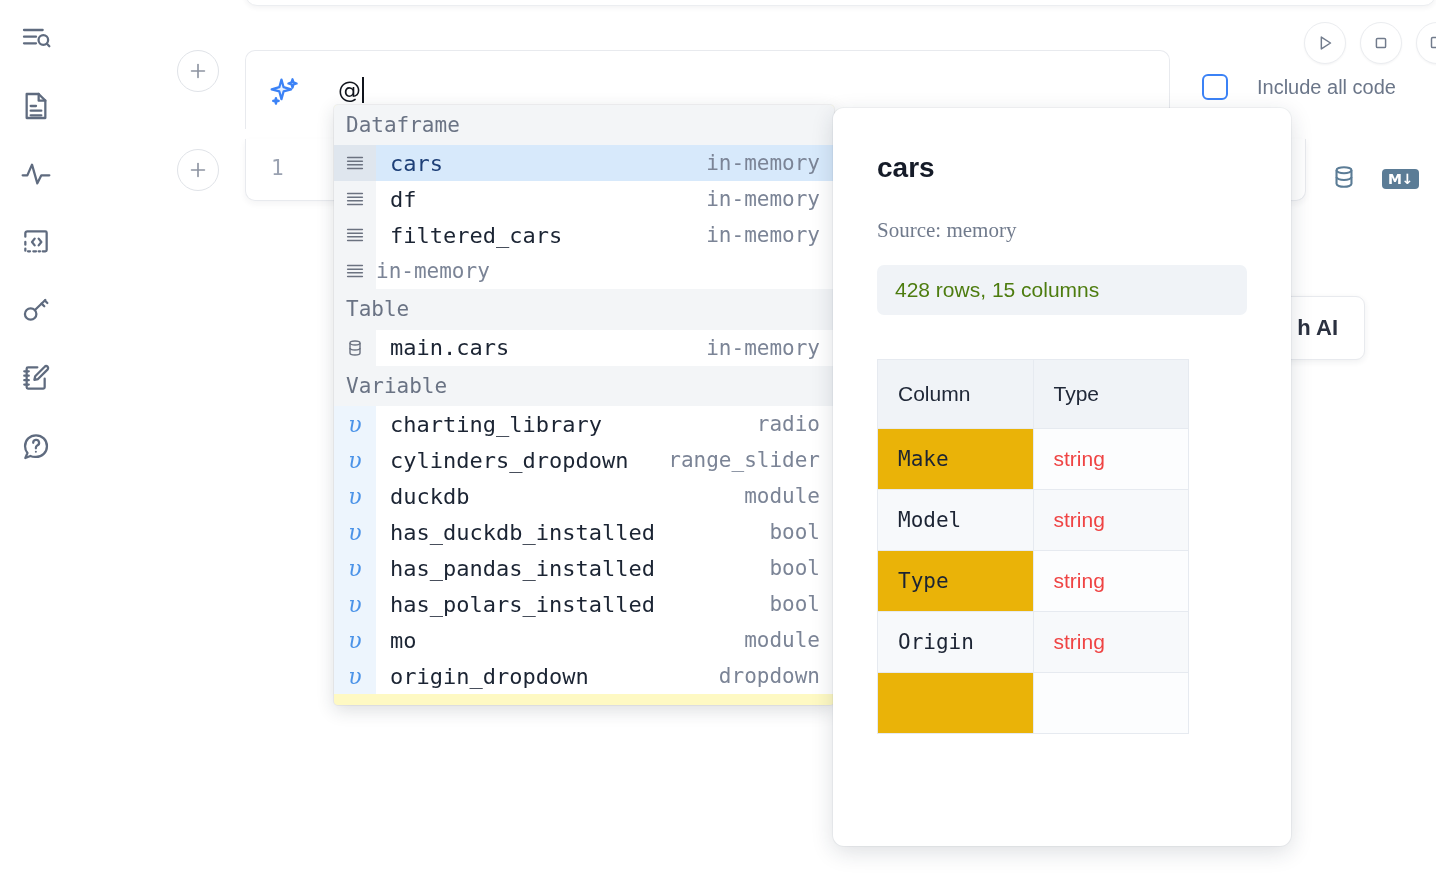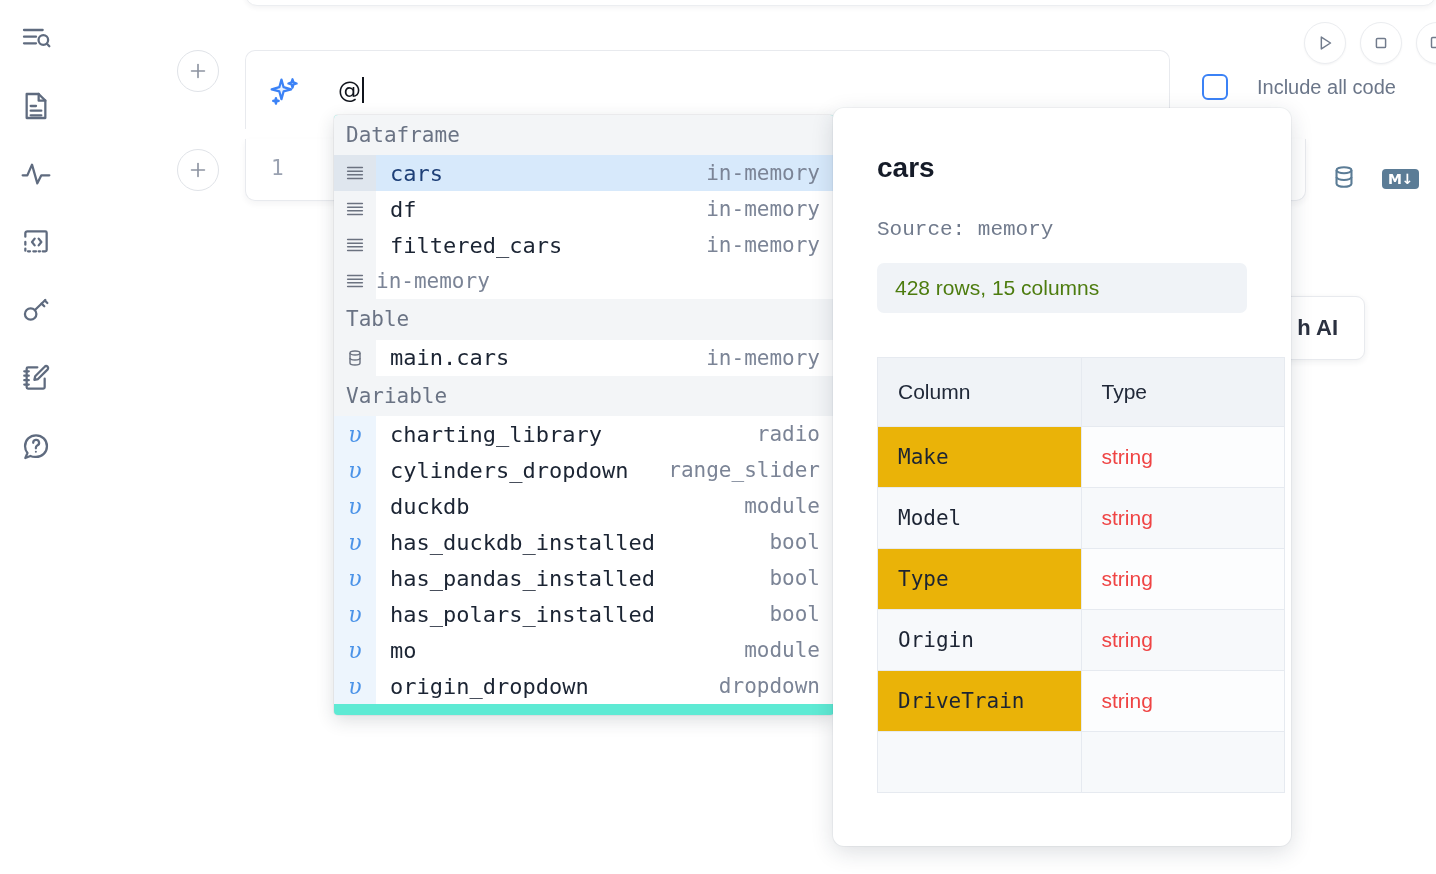--- a/index.html
+++ b/index.html
@@ -114,22 +114,22 @@
     position: absolute; left: 1175px; top: 296px; width: 190px; height: 64px;
     background: #fff; border: 1px solid #e8eaee; border-radius: 9px;
     box-shadow: 0 2px 6px rgba(30,41,59,.07);
     display: flex; align-items: center; justify-content: flex-end;
     padding-right: 26px;
     font-size: 22px; color: #2b3140; font-weight: 600;
   }
 
   
   .completion {
-    position: absolute; left: 334px; top: 115px; width: 500px; height: 600px;
-    background: #5eead4; border-radius: 4px;
+    position: absolute; left: 334px; top: 105px; width: 500px; height: 600px;
+    background: #fef9c3; border-radius: 4px;
     box-shadow: 0 5px 18px rgba(30,41,59,.16), 0 0 0 1px rgba(30,41,59,.05);
     overflow: hidden;
     font-family: "DejaVu Sans Mono", monospace;
     z-index: 40;
   }
   .cgroup-header {
     background: #f3f5f7; color: #6a7384;
     font-size: 21px; padding: 6px 0 6px 12px; line-height: 1.35;
   }
   .crow {
@@ -161,30 +161,30 @@
     box-shadow: 0 6px 22px rgba(30,41,59,.15), 0 0 0 1px rgba(30,41,59,.045);
     overflow: hidden; z-index: 50;
     padding: 44px 44px 0 44px;
   }
   .ip-title {
     font-size: 28px; font-weight: bold; color: #151b28; margin: 0 0 18px 0;
     font-family: "Liberation Sans", sans-serif;
   }
   .ip-source {
     font-size: 21px; color: #707a8c; margin-bottom: 22px;
-    font-family: Liberation Mono, monospace;
+    font-family: Liberation Serif, serif;
     margin-top: 34px;
   }
   .ip-shape {
     background: #f0f3f7; border-radius: 7px;
     padding: 13px 18px; font-size: 21px; color: #4d7c0f;
     font-family: "Liberation Sans", sans-serif;
     margin-bottom: 44px;
   }
-  .ip-table { width: 408px; border-collapse: collapse; table-layout: fixed; }
+  .ip-table { width: 312px; border-collapse: collapse; table-layout: fixed; }
   .ip-table th, .ip-table td {
     border: 1px solid #e6eaf0; text-align: left;
     padding: 18px 20px; font-size: 21px;
   }
   .ip-table th {
     background: #f0f3f7; color: #202838; font-weight: normal;
     font-family: "Liberation Sans", sans-serif;
     padding: 22px 20px;
   }
   .ip-table td.col {
@@ -469,24 +469,20 @@
           </tr>
           <tr>
             <td class="col">Type</td>
             <td class="typ">string</td>
           </tr>
           <tr>
             <td class="col">Origin</td>
             <td class="typ">string</td>
           </tr>
           <tr>
-            <td class="col">DriveTrain</td>
-            <td class="typ">string</td>
-          </tr>
-          <tr>
             <td class="col">&nbsp;</td>
             <td class="typ">&nbsp;</td>
           </tr>
         </tbody>
     </table>
   </div>
 
 </div>
 
 </body></html>

